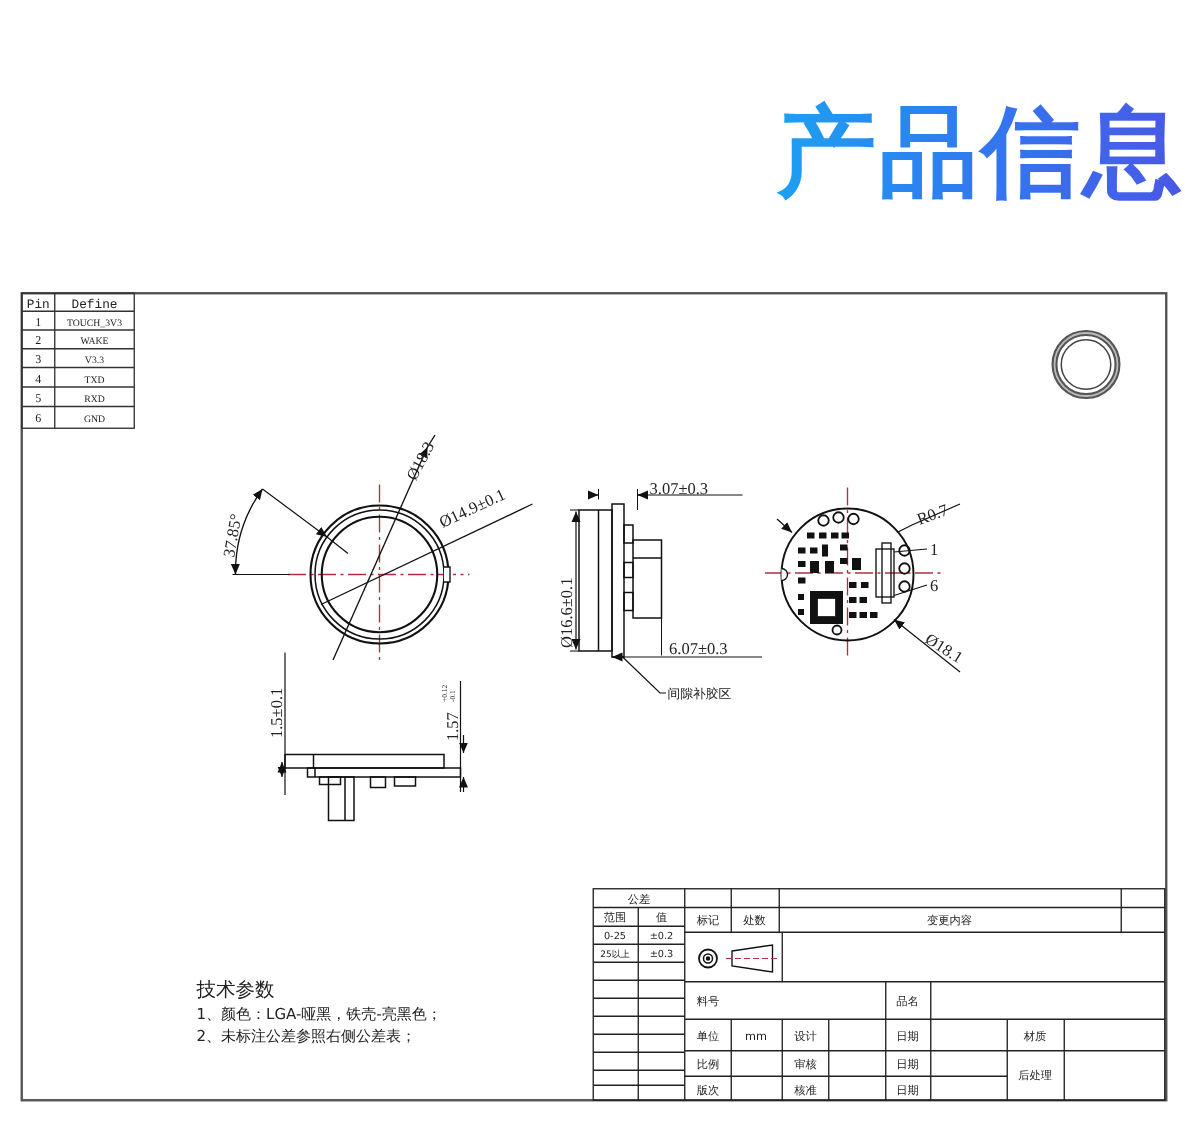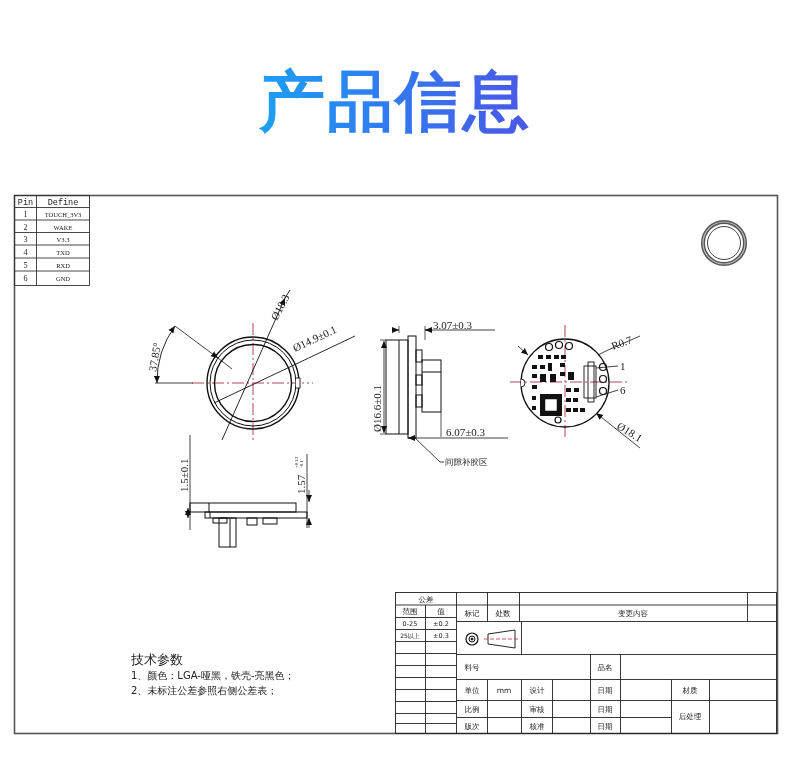--- a/index.html
+++ b/index.html
@@ -1,18 +1,18 @@
 <!DOCTYPE html>
 <html><head>
 <meta charset="utf-8">
 <style>
   html, body { margin: 0; padding: 0; background: #ffffff; }
   body { width: 790px; height: 765px; position: relative; overflow: hidden; font-family: "DejaVu Sans", sans-serif; }
   .title {
-    position: absolute; left: 0; top: 62px; width: 790px; text-align: center;
+    position: absolute; left: 0; top: 62px; width: 790px; text-align: right;
     font-family: "DejaVu Sans", sans-serif; font-weight: bold; font-size: 66px; letter-spacing: 2px;
     line-height: 80px;
   }
   .title span {
     background: linear-gradient(90deg, #1da0f2 0%, #2f7cf0 45%, #4a57e6 100%);
     -webkit-background-clip: text; background-clip: text; color: transparent;
   }
   svg.drawing { position: absolute; left: 0; top: 0; }
   .t { font-family: "DejaVu Sans", sans-serif; fill: #222; }
   .mono { font-family: "Liberation Mono", monospace; fill: #222; }

